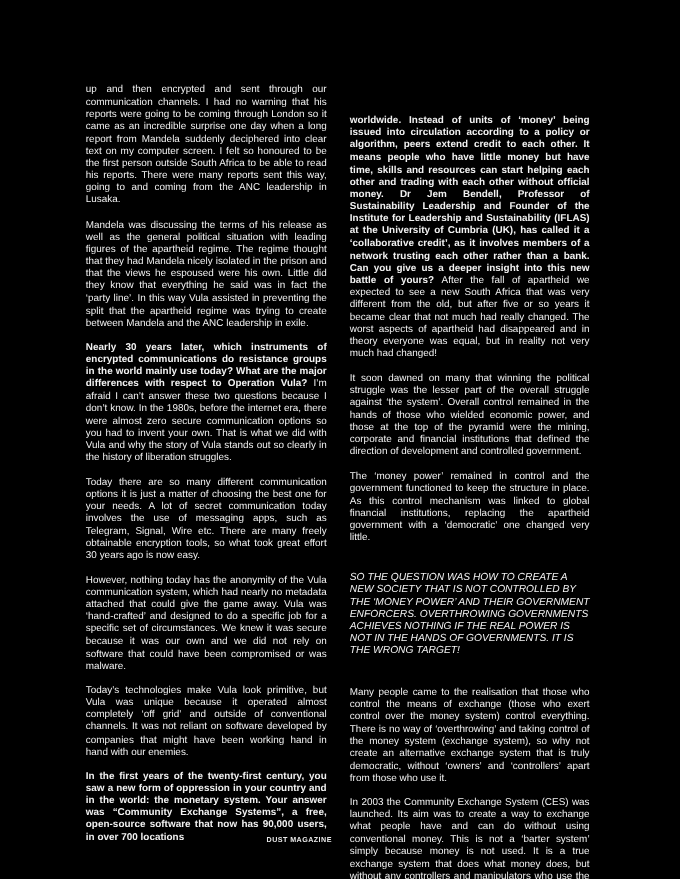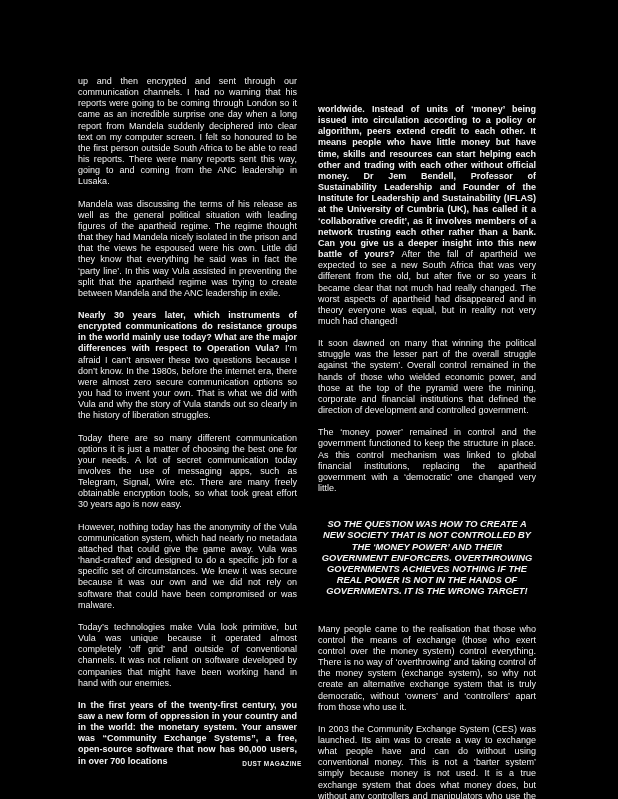--- a/index.html
+++ b/index.html
@@ -29,23 +29,23 @@
     text-align: justify;
     text-justify: inter-word;
     letter-spacing: 0.02px;
   }
   .seg { font-weight: 400; }
   .seg.bold { font-weight: 700; }
   .quote {
     margin: 25px 0 26px 0;
     font-size: 9.3px;
     line-height: 11.2px;
-    font-weight: 700;
+    font-weight: 400;
     font-style: italic;
-    text-align: center;
+    text-align: left;
   }
   .footer {
     position: absolute;
     top: 760px;
     left: 0;
     width: 100%;
     text-align: center;
     font-size: 6.5px;
     font-weight: 700;
     letter-spacing: 0.4px;

